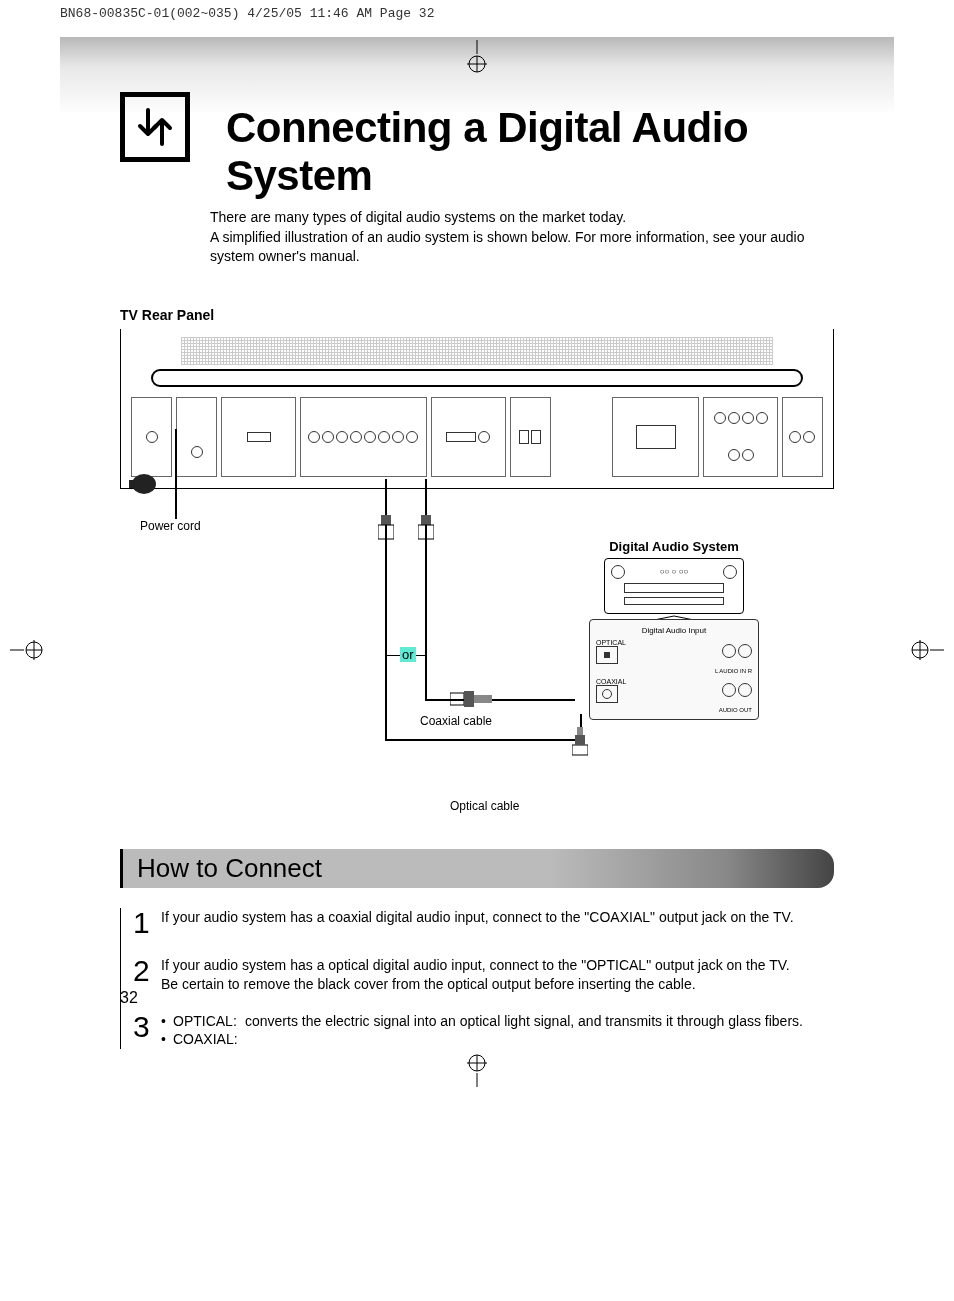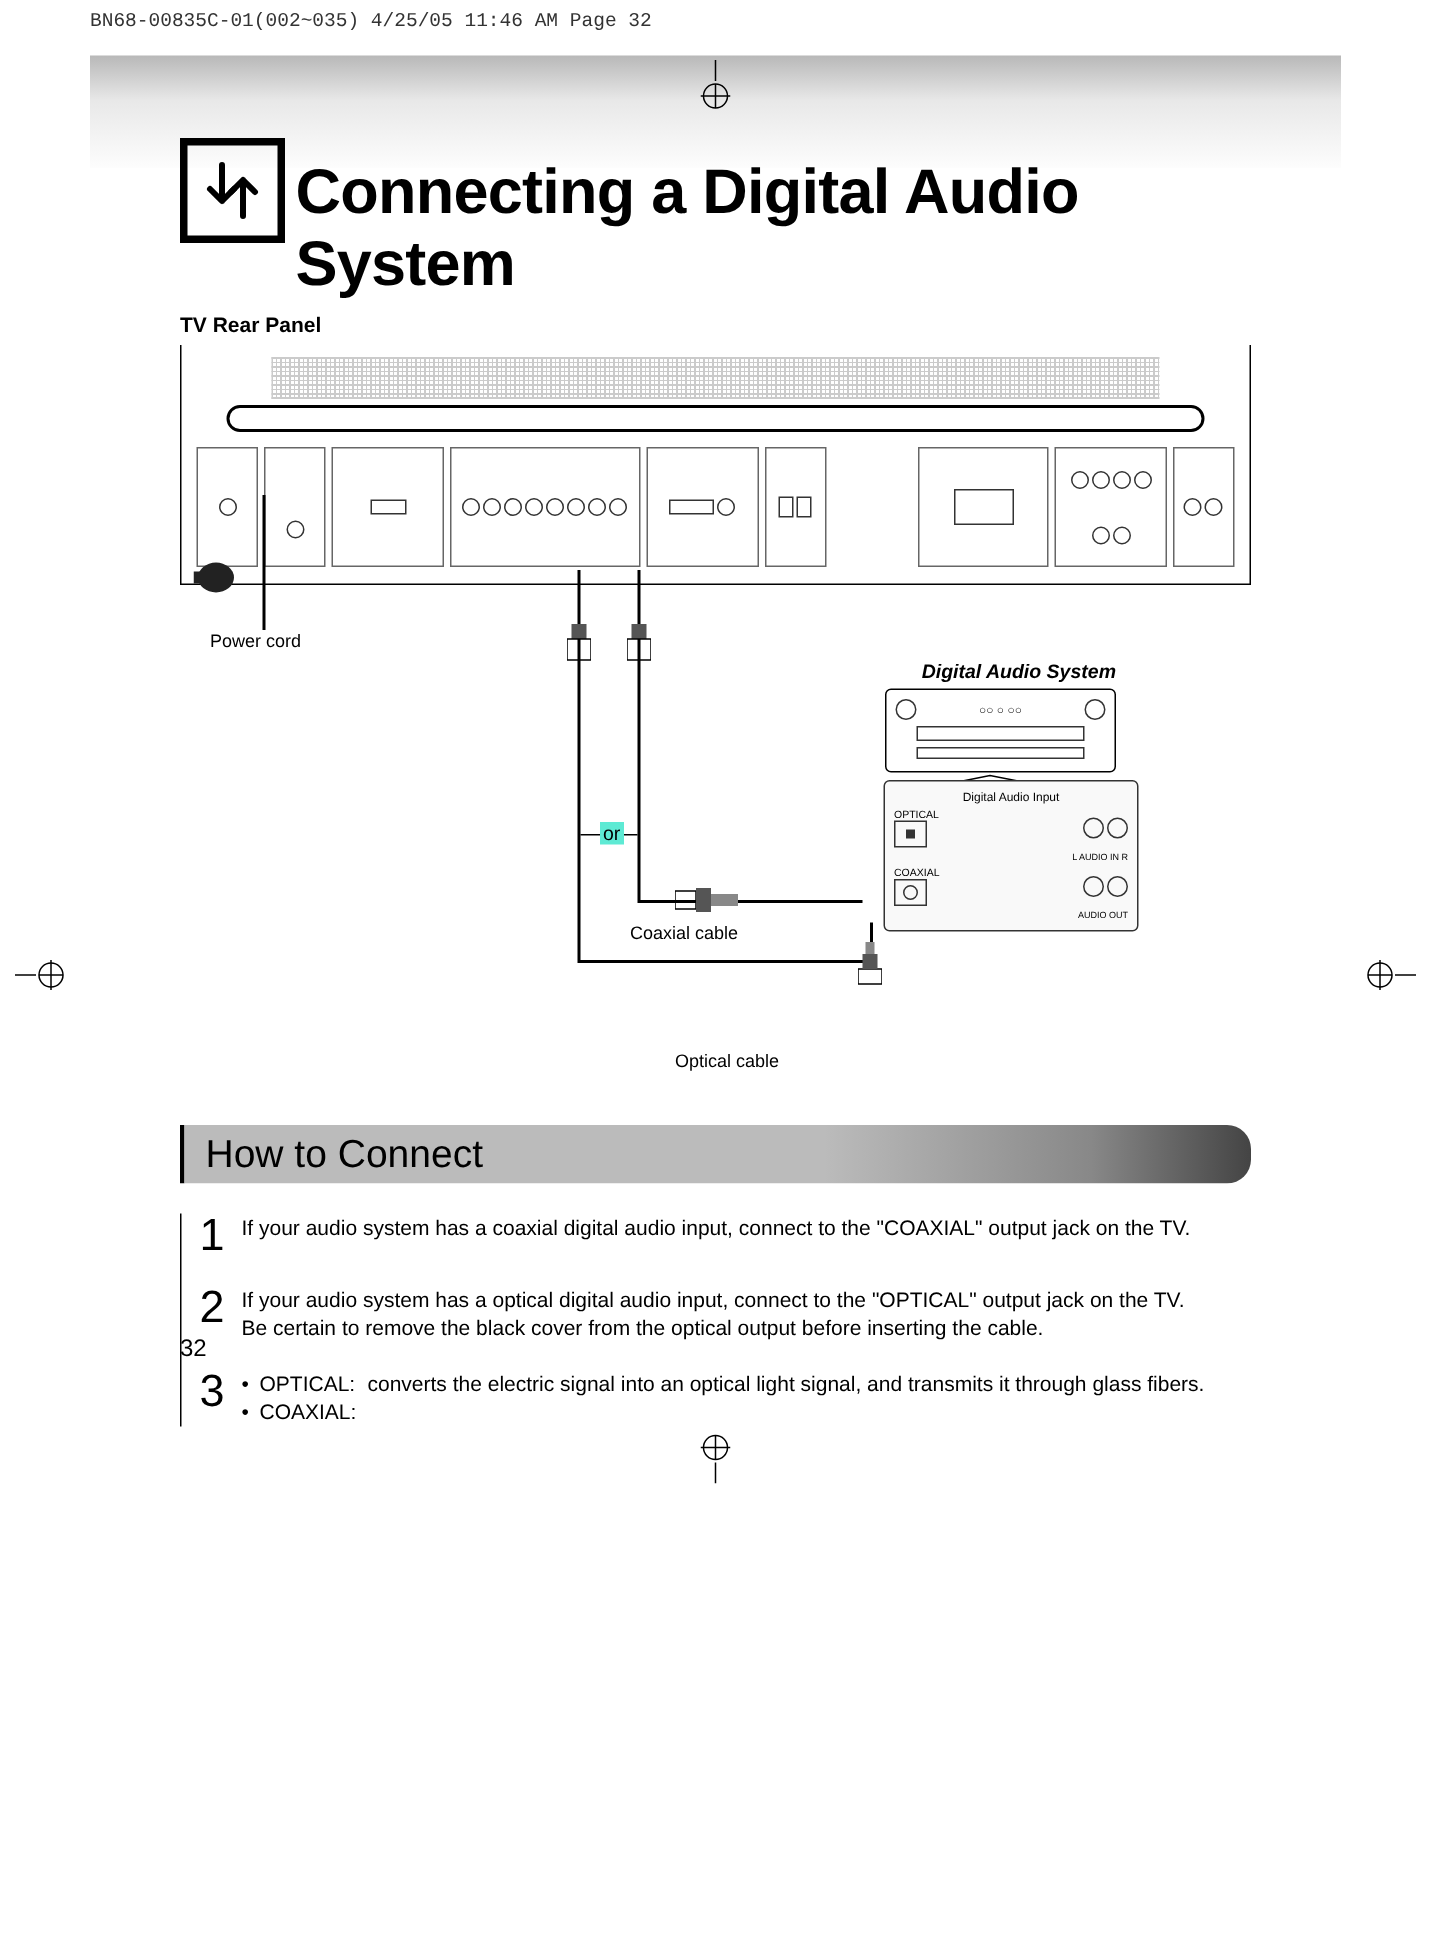--- a/index.html
+++ b/index.html
@@ -38,21 +38,21 @@
       height: 75px;
       margin: 10px 60px 40px 60px;
       background: linear-gradient(to bottom, #b8b8b8 0%, #e8e8e8 40%, #fdfdfd 100%);
     }
     .content {
       padding: 0 120px 40px 120px;
     }
     .title-row {
       display: flex;
       align-items: flex-start;
-      gap: 7px;
+      gap: 36px;
       margin-top: -60px;
       margin-bottom: 8px;
     }
     .title-icon {
       width: 70px;
       height: 70px;
       border: 5px solid #000;
       display: flex;
       align-items: center;
       justify-content: center;
@@ -145,23 +145,22 @@
       height: 30px;
     }
     .floating-label {
       position: absolute;
       font-size: 12px;
     }
     .audio-system {
       position: absolute;
       right: 90px;
       top: 210px;
-      width: 154px;
-      text-align: right;
-      font-style: italic;
+      width: 140px;
+      text-align: center;
     }
     .audio-box {
       border: 1.5px solid #000;
       border-radius: 4px;
       height: 56px;
       display: flex;
       flex-direction: column;
       align-items: center;
       padding: 6px;
       gap: 4px;
@@ -263,20 +262,22 @@
 <div class="content">
   <div class="title-row">
     <div class="title-icon">
       <svg width="50" height="50" viewBox="0 0 50 50">
         <path d="M18 8 L18 32 L10 24 L18 32 L26 24 M18 32" fill="none" stroke="#000" stroke-width="4" stroke-linecap="round" stroke-linejoin="round"></path>
         <path d="M32 42 L32 18 L24 26 M32 18 L40 26" fill="none" stroke="#000" stroke-width="4" stroke-linecap="round" stroke-linejoin="round"></path>
       </svg>
     </div>
     <h1 class="title-text">Connecting a Digital Audio System</h1>
   </div>
+  <p class="intro" style="white-space: pre-line;">There are many types of digital audio systems on the market today.
+A simplified illustration of an audio system is shown below. For more information, see your audio system owner's manual.</p>
 
   <div class="diagram-label">TV Rear Panel</div>
 
   <div class="diagram">
     <div class="tv-panel">
       <div class="tv-panel-top"></div>
       <div class="tv-panel-slot"></div>
       <div class="tv-panel-ports">
         <div class="port-block narrow">
             <span class="port-circle"></span>

